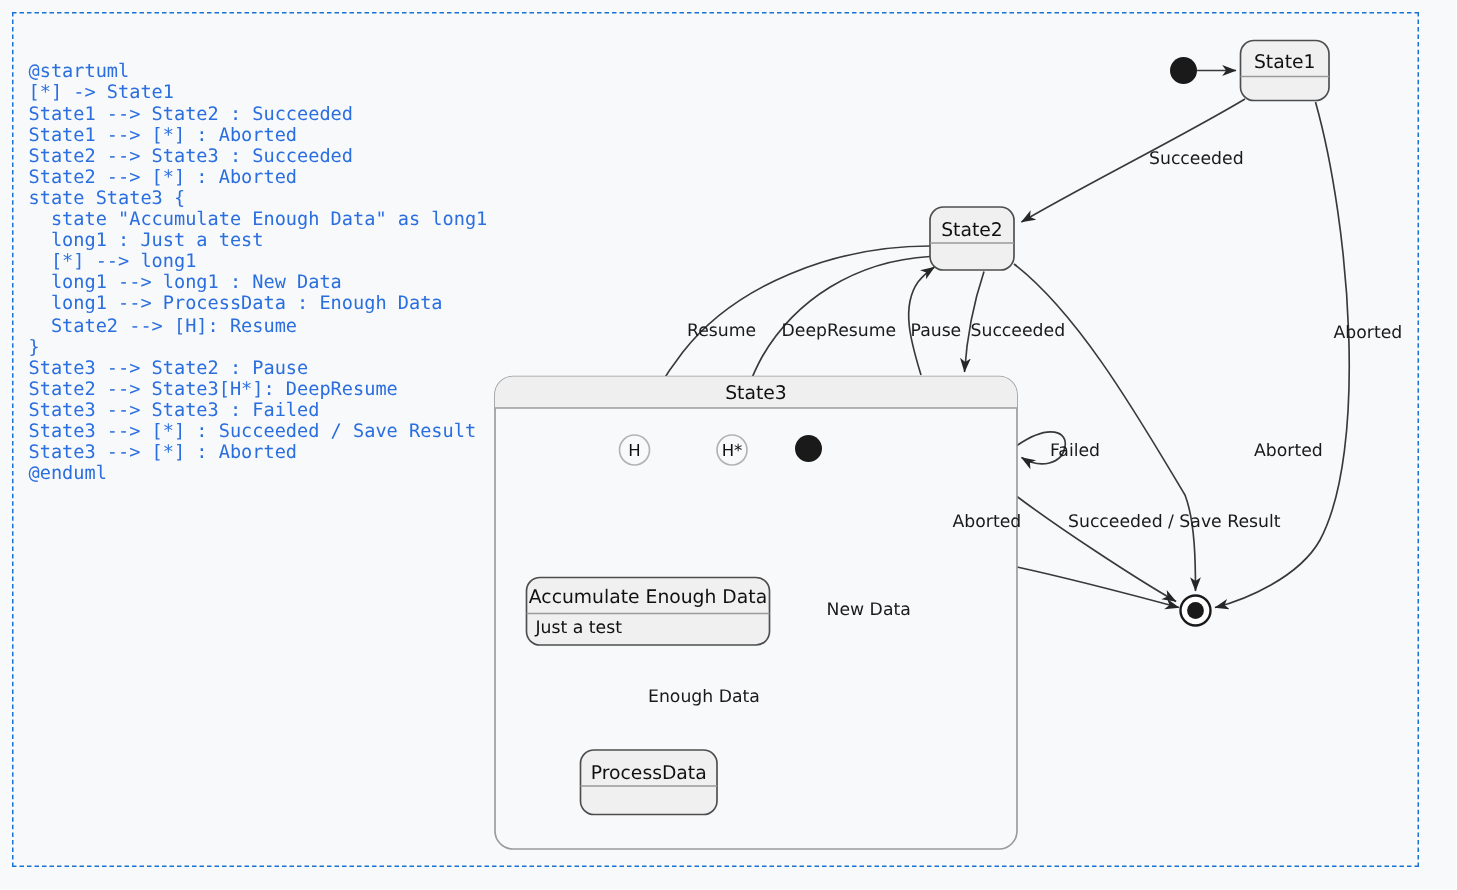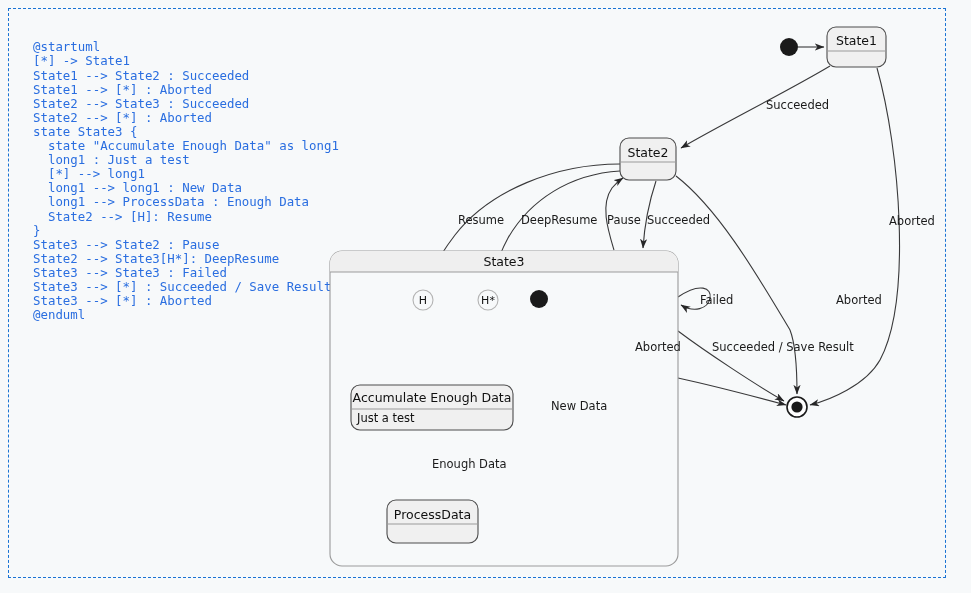--- a/index.html
+++ b/index.html
@@ -21,21 +21,21 @@
     left: 8px;
     top: 8px;
     width: 938px;
     height: 570px;
     border: 1px dashed #1a73d4;
     box-sizing: border-box;
     pointer-events: none;
   }
   #source-code {
     position: absolute;
-    left: 33px;
+    left: 19px;
     top: 28px;
     width: 330px;
     font-family: "DejaVu Sans Mono", "Liberation Mono", monospace;
     font-size: 12.4px;
     line-height: 14.1px;
     color: #2a6ee0;
     white-space: pre;
     letter-spacing: 0px;
   }
   #diagram-svg {

